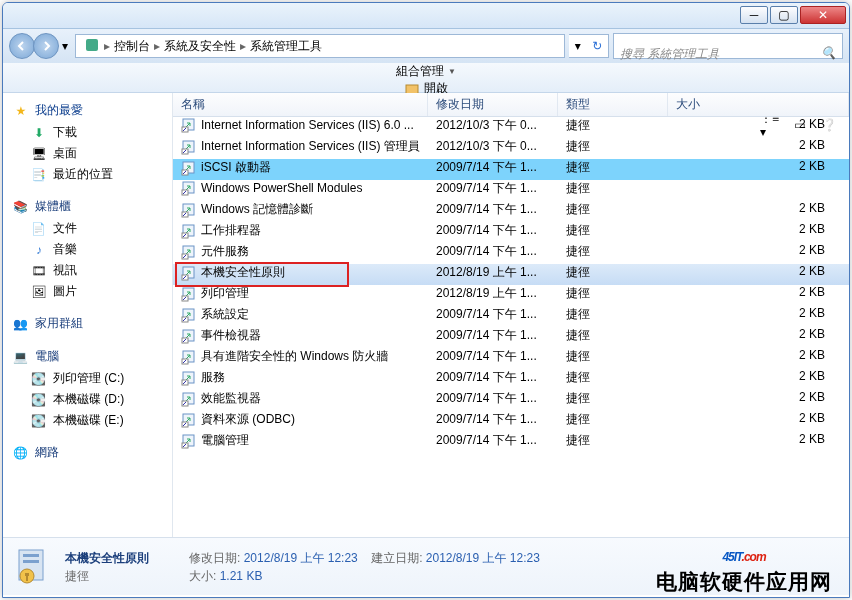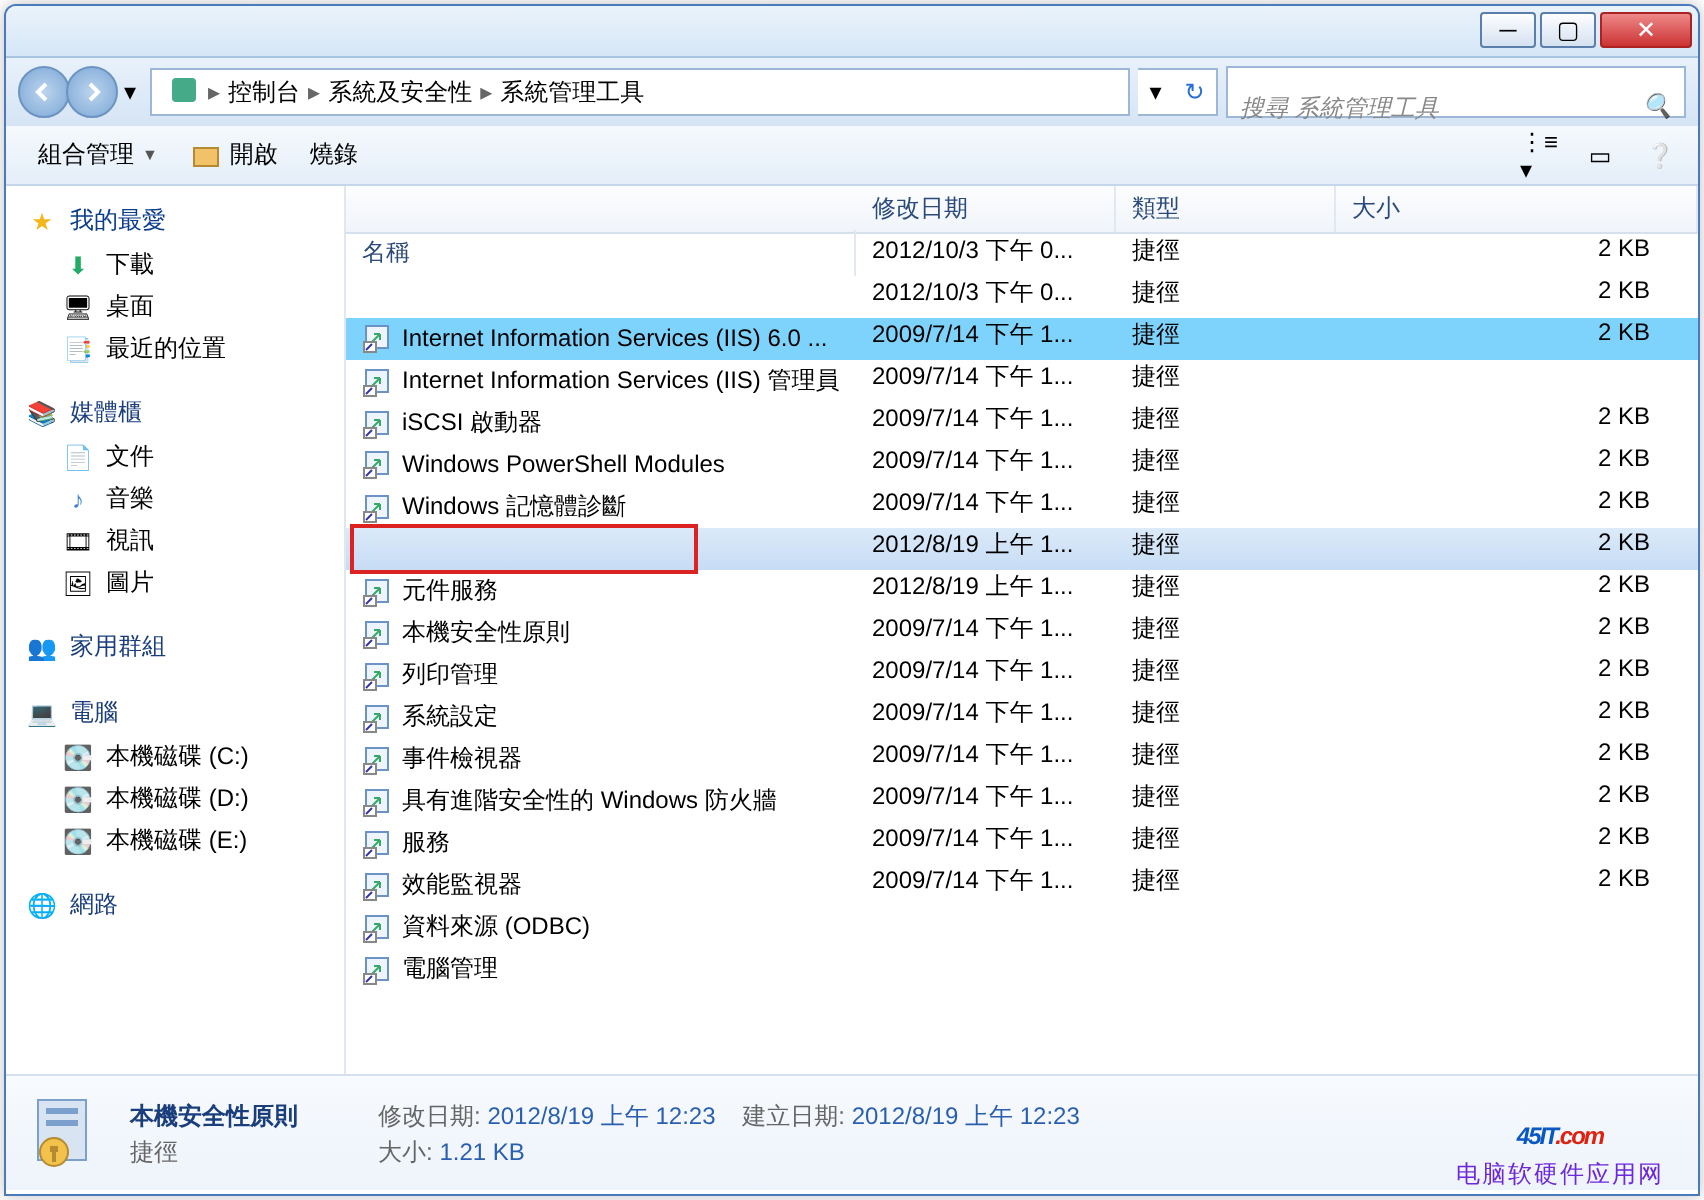--- a/index.html
+++ b/index.html
@@ -16,38 +16,38 @@
 .navcircle { width:26px; height:26px; border-radius:50%; background: radial-gradient(#bcd4ee,#7ba7d6); border:1px solid #6d94c1; display:flex; align-items:center; justify-content:center; }
 .navcircle + .navcircle { margin-left:-2px;}
 .navdown { width:12px; height:26px; display:flex; align-items:center; justify-content:center;}
 .addrbox { flex:1; height:24px; background:#fff; border:1px solid #9db8d7; display:flex; align-items:center; padding:0 4px;}
 .addrbox .seg { padding:0 4px; }
 .addrbox .chev { color:#666; }
 .addrright { height:24px; width:40px; background:#fff; border:1px solid #9db8d7; border-left:none; display:flex; align-items:center; justify-content:space-around;}
 .searchbox { height:24px; width:230px; background:#fff; border:1px solid #9db8d7; display:flex; align-items:flex-start; padding:12px 6px; color:#888; font-style:italic;}
 .searchbox .sicon { margin-left:auto; }
 
-.toolbar { height:30px; background: linear-gradient(#f5f9fd,#e4eef9); border-bottom:1px solid #c4d6ea; display:flex; align-items:center; padding:0 8px;}
+.toolbar { height:30px; background: linear-gradient(#f5f9fd,#e4eef9); border-bottom:1px solid #c4d6ea; display:flex; align-items:center; padding:0 8px;flex-direction:column;}
 .tbitem { padding:0 8px; display:flex; align-items:center; gap:4px;}
 .tbitem .drop { font-size:8px; color:#555;}
 .tbright { margin-left:auto; display:flex; gap:8px;}
 .tbright .ico { width:22px; height:22px; display:flex; align-items:center; justify-content:center; border:1px solid transparent;}
 
 .body { display:flex; height:444px;}
 .nav { width:170px; background:#fff; border-right:1px solid #e0e7ef; overflow:auto; padding:6px 0;}
 .navhead { display:flex; align-items:center; gap:6px; padding:3px 10px; font-weight:normal; color:#1a3e7b;}
 .navhead.fav { color:#0a3c8c;}
 .navitem { display:flex; align-items:center; gap:6px; padding:2px 6px 2px 28px;}
 .navspacer { height:10px;}
 .navhead .icon, .navitem .icon { width:16px; height:16px; display:inline-flex; align-items:center; justify-content:center;}
 
 .listwrap { flex:1; display:flex; flex-direction:column;}
 .colhdr { height:24px; background: linear-gradient(#fdfdfe,#f0f4fa); border-bottom:1px solid #d6e0ec; display:flex; align-items:center; color:#2a4a7a;}
 .colhdr > div { padding:0 8px; border-right:1px solid #e1e8f1; height:100%; display:flex; align-items:center;}
-.c-name { width:255px;margin-top:44px;} .c-date { width:130px;} .c-type { width:110px;} .c-size { flex:1; text-align:right; padding-right:20px!important;}
+.c-name { width:255px;} .c-date { width:130px;} .c-type { width:110px;} .c-size { flex:1; text-align:right; padding-right:20px!important;}
 
 .rows { flex:1; overflow:auto;}
 .row { height:21px; display:flex; align-items:flex-start; padding:0 4px;}
 .row:nth-child(odd){ }
 .row .c-size { justify-content:flex-end;}
 .row > div { padding:0 4px; display:flex; align-items:center; gap:4px;}
 .row .c-name{width:255px;} .row .c-date{width:130px;} .row .c-type{width:110px;} .row .c-size{flex:1; padding-right:20px;}
 .row.hover { background:#7dd3fc;}
 .row.sel { background:linear-gradient(#dceaf9,#c6dcf5); }
 .row.highlighted { position:relative;}
@@ -61,21 +61,21 @@
 .details .meta .title { font-weight:bold; color:#1a3e7b;}
 .details .meta .line { color:#555;}
 .details .meta .line .lbl{ color:#666;}
 .details .meta .line .val{ color:#2a5fb0;}
 .details .extra { margin-left:30px;}
 
 .watermark { position:absolute; right:20px; bottom:4px; text-align:center; color:#0a0a0a;}
 .watermark .logo { font-family: Arial; font-weight:900; font-style:italic; font-size:26px; letter-spacing:-1px;}
 .watermark .logo .blue{color:#0857c3;}
 .watermark .logo .red{color:#d21;}
-.watermark .sub { font-size:12px; font-weight:normal; color:#6d28d9; letter-spacing:1px;}
+.watermark .sub { font-size:21px; font-weight:bold; color:#000000; letter-spacing:1px;}
 
 .icon-star{color:#f3b71b;}
 .icon-down{color:#2a6;}
 </style>
 </head>
 <body>
 
 <div class="window">
 
   <div class="titlebar">
@@ -191,21 +191,21 @@
           <span class="icon">👥</span>
           <span>家用群組</span>
         </div>
       <div class="navspacer"></div>
       <div class="navhead">
           <span class="icon">💻</span>
           <span>電腦</span>
         </div>
       <div class="navitem">
           <span class="icon">💽</span>
-          <span>本機磁碟 (C:)</span>
+          <span>列印管理 (C:)</span>
         </div>
       <div class="navitem">
           <span class="icon">💽</span>
           <span>本機磁碟 (D:)</span>
         </div>
       <div class="navitem">
           <span class="icon">💽</span>
           <span>本機磁碟 (E:)</span>
         </div>
       <div class="navspacer"></div>

